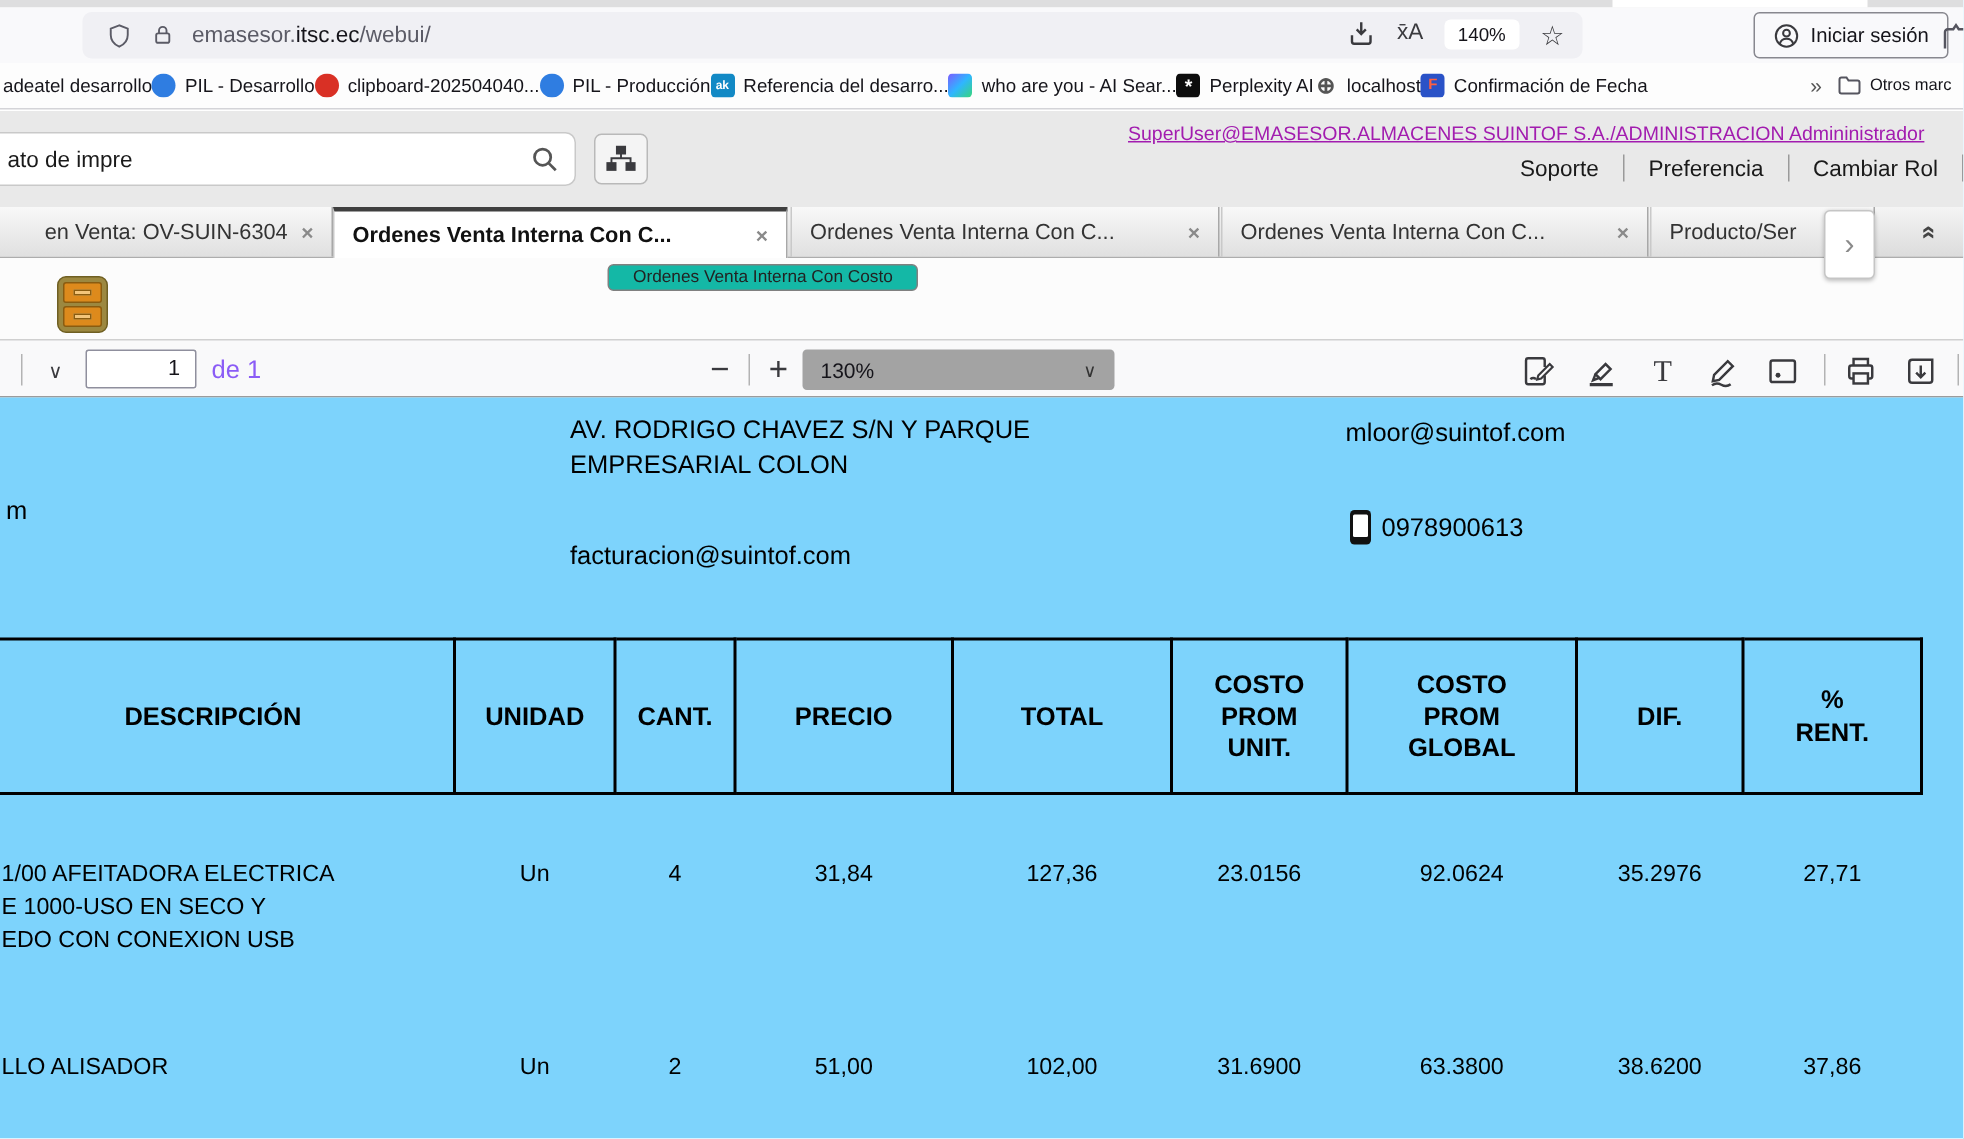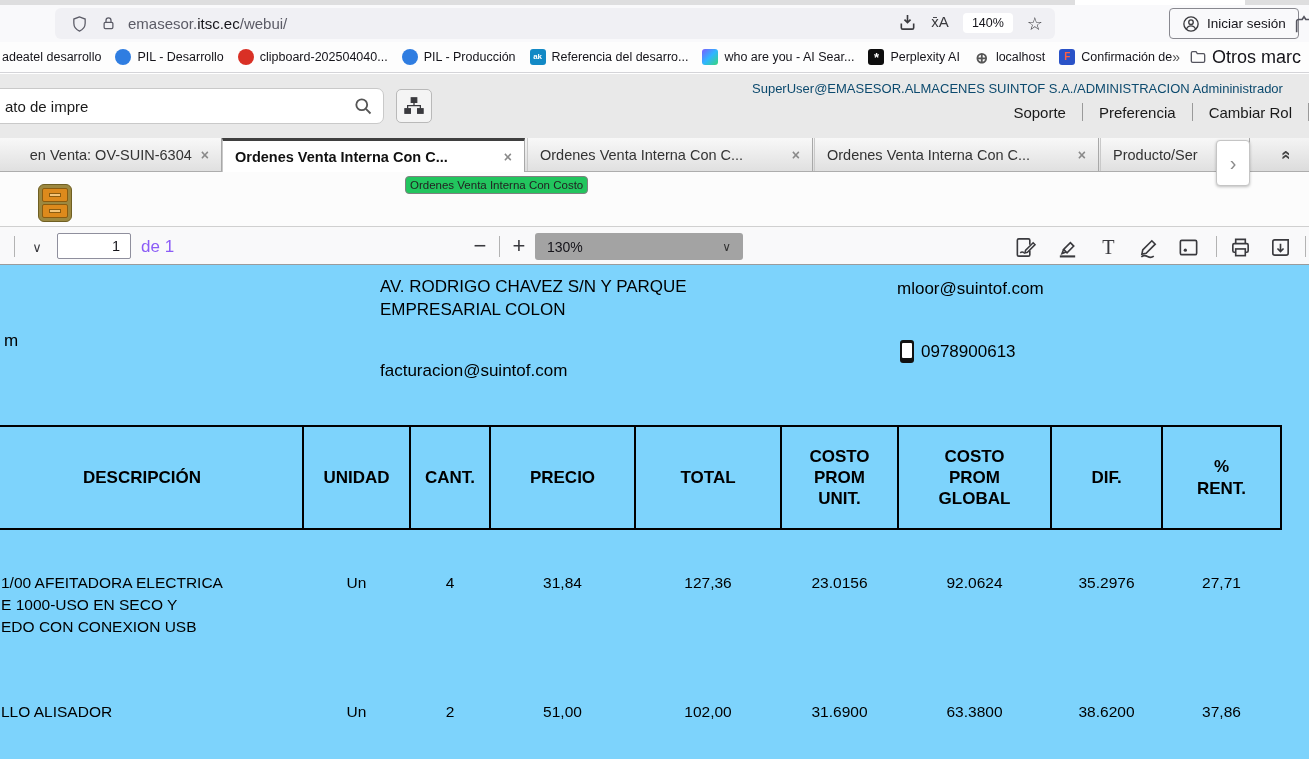--- a/index.html
+++ b/index.html
@@ -20,38 +20,38 @@
   .zoom-chip { background:#fff; border-radius:4px; font-size:12.5px; color:#15141a; padding:3px 9px; }
   .nav-glyph { font-size:15px; color:#3a3a3e; }
   .star { font-size:18px; color:#3a3a3e; }
   .signin-btn { position:absolute; left:1169px; top:3px; height:31px; padding:0 12px;
                 border:1px solid #88888f; border-radius:4px; background:#f9f9fb;
                 display:flex; align-items:center; gap:7px; font-size:13.5px; color:#15141a; }
   .edge-icon { position:absolute; left:1293px; top:8px; }
 
   .bookmarks { position:absolute; left:0; top:42px; width:1309px; height:31px; background:#fdfdfd;
                border-bottom:1px solid #d4d4d8; display:flex; align-items:center; padding:0 6px 0 2px; }
-  .bm-list { display:flex; align-items:center; gap:14px; overflow:hidden; flex:1; }
+  .bm-list { display:flex; align-items:center; overflow:hidden; flex:1; }
   .bm-item { display:flex; align-items:center; font-size:12.5px; color:#15141a; white-space:nowrap; flex:none; }
   .bm-icon { width:16px; height:16px; border-radius:3px; display:inline-flex; align-items:center;
              justify-content:center; font-weight:bold; margin-right:6px; flex:none; line-height:1; }
   .bm-right { display:flex; align-items:center; gap:12px; flex:none; padding-right:2px; }
   .bm-chevrons { font-size:14px; color:#555; letter-spacing:-2px; }
-  .bm-folder { display:flex; align-items:center; gap:6px; font-size:18px; color:#15141a; white-space:nowrap; }
+  .bm-folder { display:flex; align-items:center; gap:6px; font-size:11px; color:#15141a; white-space:nowrap; }
 
   
   .app-header { position:absolute; left:0; top:74px; width:1309px; height:64px; background:#e9e9e9; }
   .search-wrap { position:absolute; left:-8px; top:14px; width:392px; height:36px; background:#fff;
                  border:1px solid #c9c9c9; border-radius:7px; display:flex; align-items:center; }
   .search-wrap input { border:none; outline:none; flex:1; font-size:15px; color:#1a1a1a;
                        padding-left:12px; background:transparent; font-family:inherit; }
   .search-btn { width:40px; height:100%; display:flex; align-items:center; justify-content:center; }
   .sitemap-btn { position:absolute; left:396px; top:15px; width:36px; height:34px; background:#f4f4f4;
                  border:1px solid #b9b9b9; border-radius:5px; display:flex; align-items:center; justify-content:center; }
-  .user-info { position:absolute; left:752px; top:7px; font-size:13px; color:#0c4a6e; white-space:nowrap; }
+  .user-info { position:absolute; left:752px; top:7px; font-size:13px; color:#a21caf; white-space:nowrap;text-decoration:underline; }
   .hmenu { position:absolute; right:0px; top:29px; display:flex; align-items:center; font-size:15px; color:#1a1a1a; }
   .hmenu .mi { padding:0 16px; cursor:default; }
   .hmenu .sep { width:1px; height:18px; background:#9a9a9a; }
 
   
   .tab-bar { position:absolute; left:0; top:138px; width:1309px; height:34px;
              background:linear-gradient(#f4f4f4,#dcdcdc); border-bottom:1px solid #adadad; }
   .tab { position:absolute; top:0; height:33px; display:flex; align-items:center;
          padding:0 12px; font-size:14.5px; color:#333; white-space:nowrap; overflow:hidden;
          background:linear-gradient(#f8f8f8,#e0e0e0); border-right:1px solid #a8a8a8; border-left:1px solid #c9c9c9; }
@@ -62,22 +62,22 @@
   .tab.t3 { left:527px; width:286px; justify-content:space-between; }
   .tab.t4 { left:814px; width:285px; justify-content:space-between; }
   .tab.t5 { left:1100px; width:150px; }
   .tab-scroll-btn { position:absolute; left:1216px; top:2px; width:34px; height:46px; background:#fff;
                     border:1px solid #c5c5c5; border-radius:4px; box-shadow:0 1px 3px rgba(0,0,0,.25);
                     display:flex; align-items:center; justify-content:center; font-size:20px; color:#8a8a8a; z-index:6; }
   .collapse-btn { position:absolute; left:1272px; top:5px; width:26px; height:24px; display:flex;
                   align-items:center; justify-content:center; }
   .collapse-btn span { display:inline-block; transform:rotate(-90deg); font-size:17px; font-weight:bold; color:#444; }
 
-  .tab-tooltip { position:absolute; left:405px; top:176px; background:#22c55e; border:1px solid #808080;
-                 border-radius:4px; padding:2px 4px; font-size:11.5px; color:#222; z-index:7; white-space:nowrap; }
+  .tab-tooltip { position:absolute; left:405px; top:176px; background:#14b8a6; border:1px solid #808080;
+                 border-radius:4px; padding:2px 16px; font-size:11.5px; color:#222; z-index:7; white-space:nowrap; }
 
   
   .content-strip { position:absolute; left:0; top:172px; width:1309px; height:54px; background:#fcfcfc; }
   .archive { position:absolute; left:38px; top:12px; width:34px; height:38px; background:#9c8840;
              border:1px solid #6f5f22; border-radius:6px; padding:3px; }
   .drawer { height:14px; background:#dd8a1c; border:1px solid #8a5c10; border-radius:2px; position:relative; margin-bottom:2px; }
   .drawer .slot { position:absolute; left:50%; top:4px; transform:translateX(-50%); width:12px; height:4px;
                   background:#f3c57a; border:1px solid #8a5c10; }
 
   

